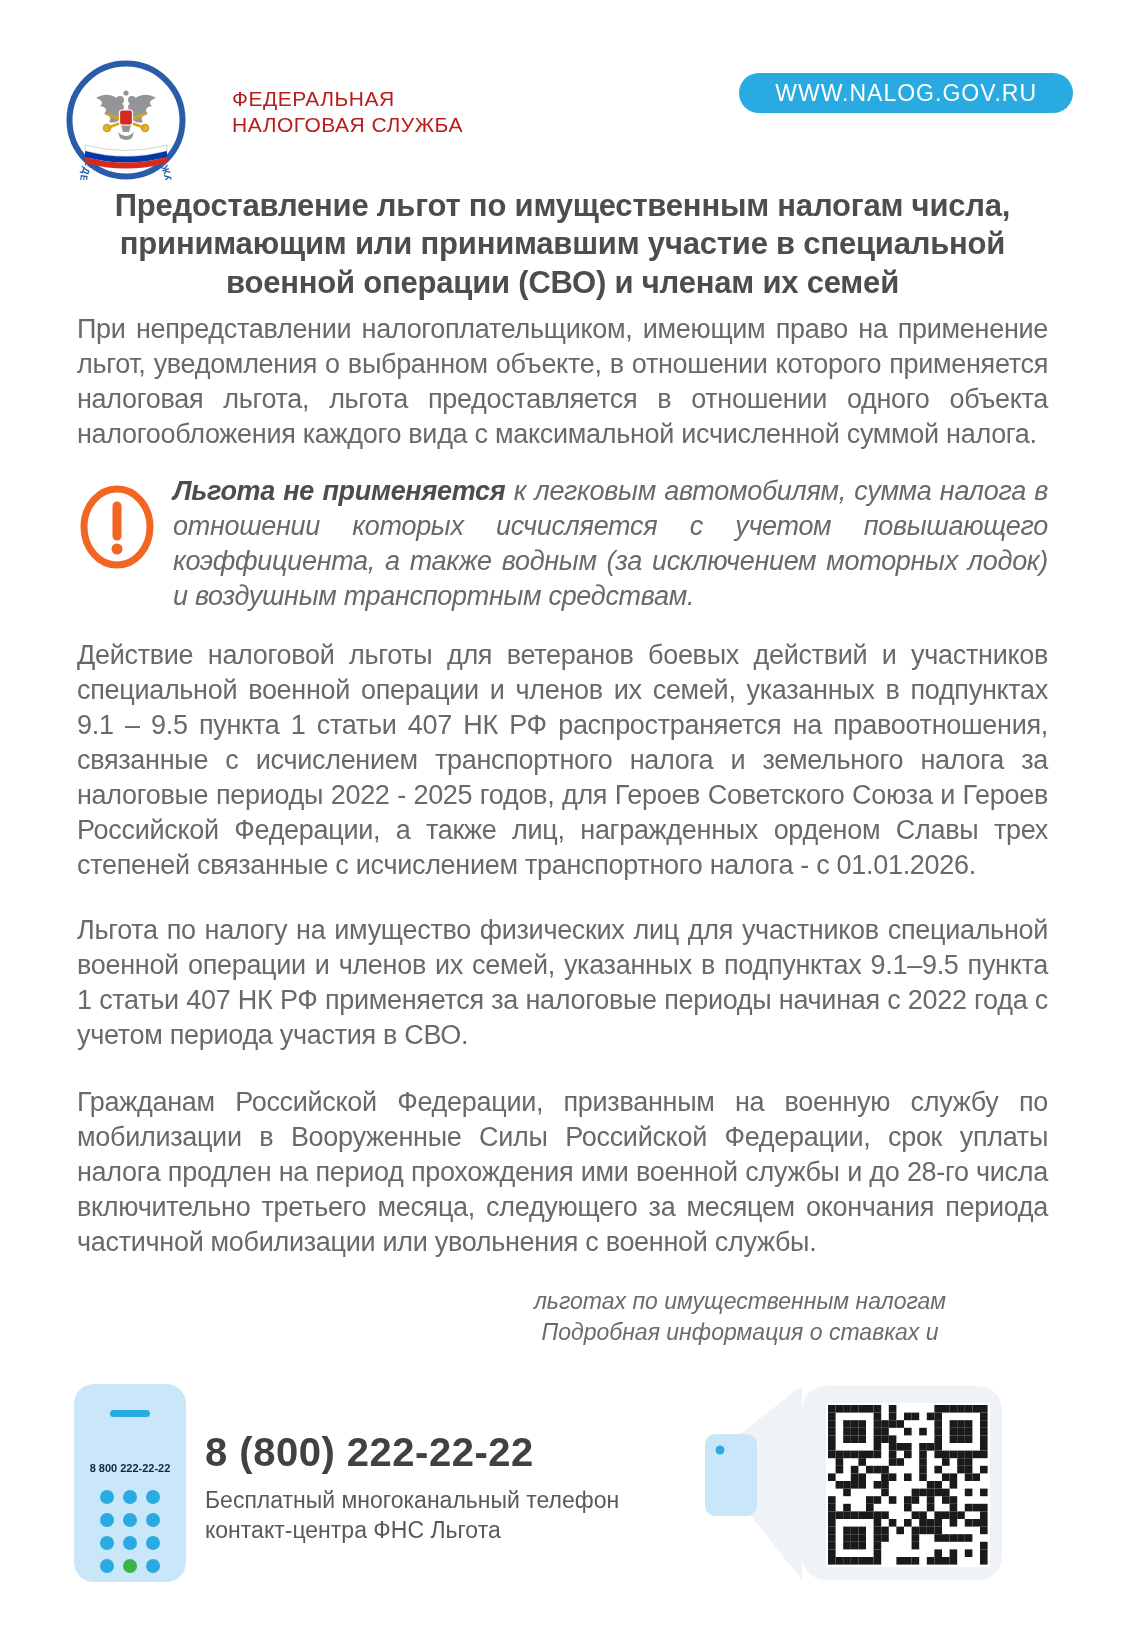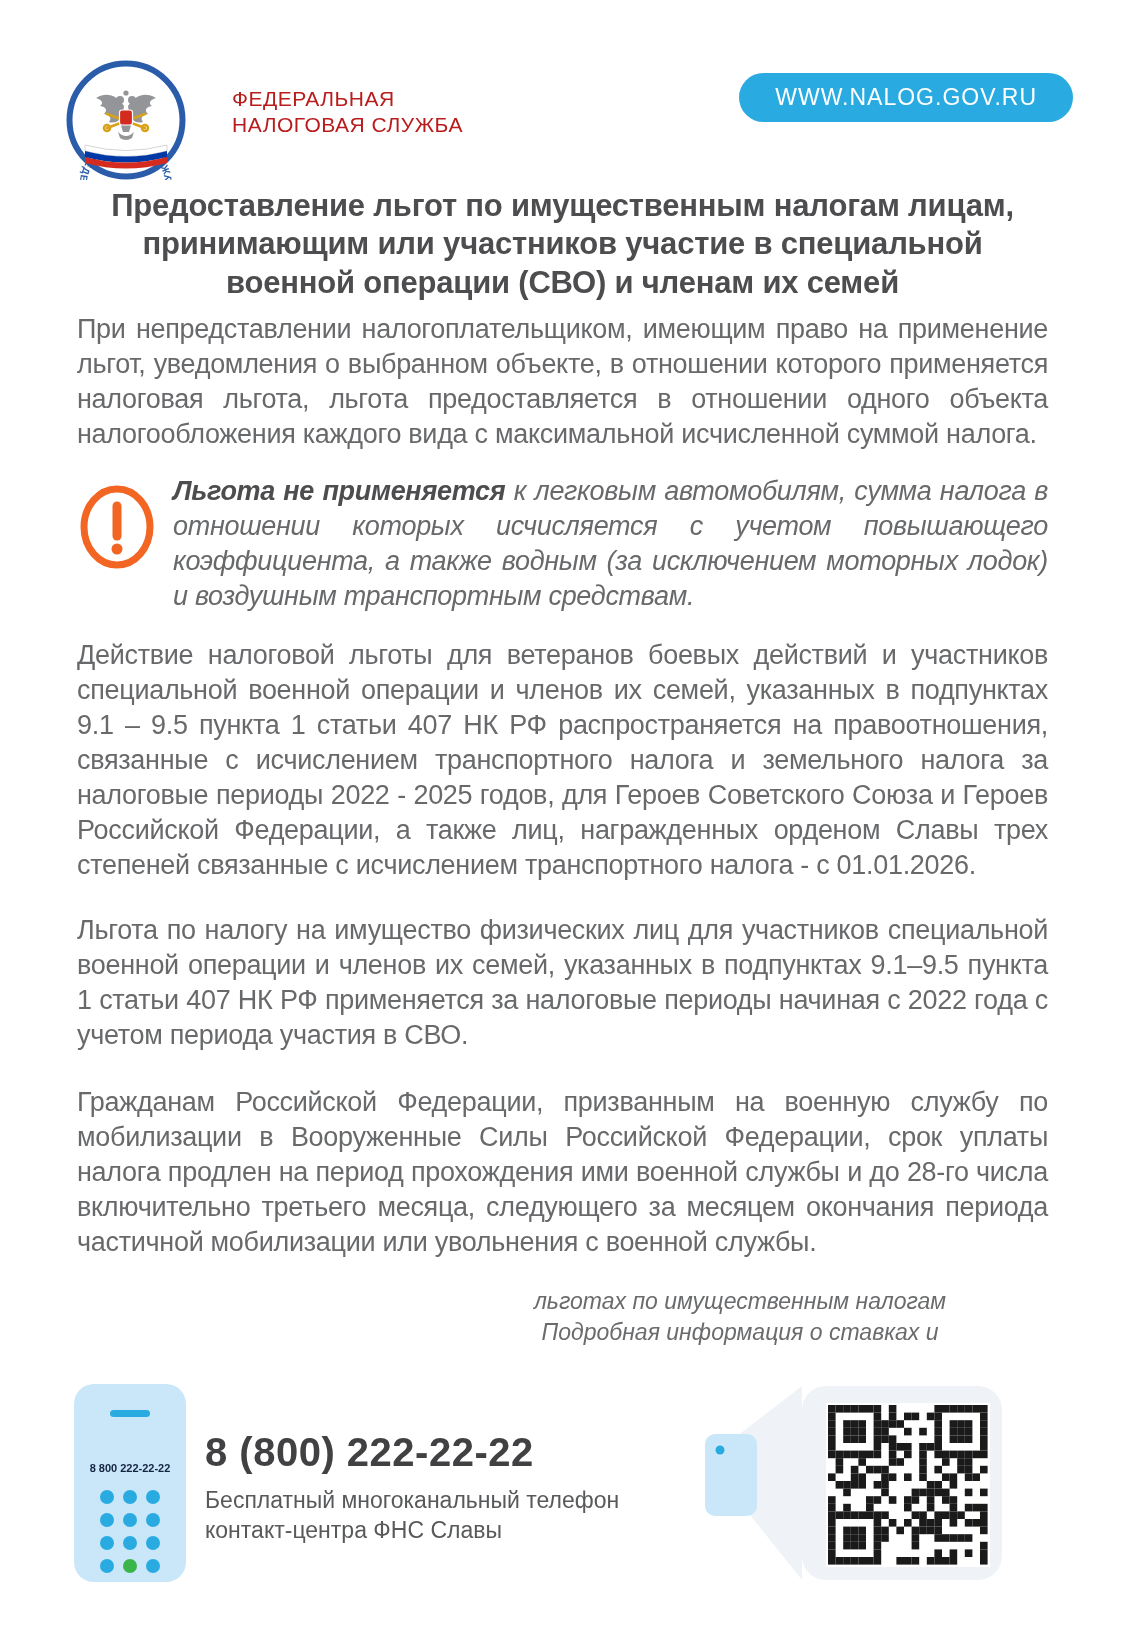--- a/index.html
+++ b/index.html
@@ -23,21 +23,21 @@
   }
   
   .header{position:relative;height:175px;}
   .logo{position:absolute;left:66px;top:60px;width:120px;height:120px;}
   .org-name{
     position:absolute;left:200px;top:86px;
     font-weight:normal;font-size:21px;line-height:26px;
     letter-spacing:.5px;color:#b91c1c;margin-left:32px;
   }
   .site-pill{
-    position:absolute;right:52px;top:73px;height:49px;
+    position:absolute;right:52px;top:73px;height:40px;
     min-width:300px;border-radius:25px;background:var(--accent-blue);
     color:#fff;font-size:23px;letter-spacing:1px;
     display:flex;align-items:center;justify-content:center;
     padding:0 36px;cursor:pointer;
   }
   
   .title{
     width:965px;margin:12px auto 0;text-align:center;
     font-weight:bold;font-size:31px;line-height:1.24;
     color:var(--title-gray);letter-spacing:-.2px;
@@ -113,21 +113,21 @@
     <div class="org-name">
       <div>ФЕДЕРАЛЬНАЯ</div>
       <div>НАЛОГОВАЯ СЛУЖБА</div>
     </div>
 
     <div class="site-pill">
       <span>WWW.NALOG.GOV.RU</span>
     </div>
   </div>
 
-  <h1 class="title">Предоставление льгот по имущественным налогам лицам, принимающим или участников участие в специальной военной операции (СВО) и членам их семей</h1>
+  <h1 class="title">Предоставление льгот по имущественным налогам числа, принимающим или принимавшим участие в специальной военной операции (СВО) и членам их семей</h1>
 
   <div class="content">
 
     <p class="para intro">При непредставлении налогоплательщиком, имеющим право на применение льгот, уведомления о выбранном объекте, в отношении которого применяется налоговая льгота, льгота предоставляется в отношении одного объекта налогообложения каждого вида с максимальной исчисленной суммой налога.</p>
 
     <div class="warning">
       <div class="icon-cell">
         <svg width="80" height="90" viewBox="0 0 80 90">
           <ellipse cx="40" cy="45" rx="33" ry="38" fill="none" stroke="#F26522" stroke-width="7"></ellipse>
           <line x1="40" y1="24" x2="40" y2="54" stroke="#F26522" stroke-width="9" stroke-linecap="round"></line>
@@ -168,21 +168,21 @@
         <circle cx="33" cy="182" r="7"></circle>
           <circle cx="56" cy="182" r="7" fill="#39B54A"></circle>
           <circle cx="79" cy="182" r="7"></circle>
       </g>
     </svg>
 
     <div class="phone-info">
       <div class="phone-number">8 (800) 222-22-22</div>
       <div class="phone-caption">
         <div>Бесплатный многоканальный телефон</div>
-        <div>контакт-центра ФНС Славы</div>
+        <div>контакт-центра ФНС Льгота</div>
       </div>
     </div>
 
     <svg class="qr-graphic" width="410" height="212" viewBox="0 0 410 212">
       <polygon points="64,68 142,8 142,202 70,112" fill="#EFF3F7"></polygon>
       <rect x="142" y="8" width="200" height="194" rx="24" fill="#EFF3F7"></rect>
       <rect x="166" y="25" width="164" height="164" fill="#ffffff"></rect>
       <g fill="#1A1A1A" transform="translate(168,27)" id="qr-modules">
           <rect x="0.0" y="0.0" width="7.6" height="7.6"></rect>
           <rect x="7.6" y="0.0" width="7.6" height="7.6"></rect>

